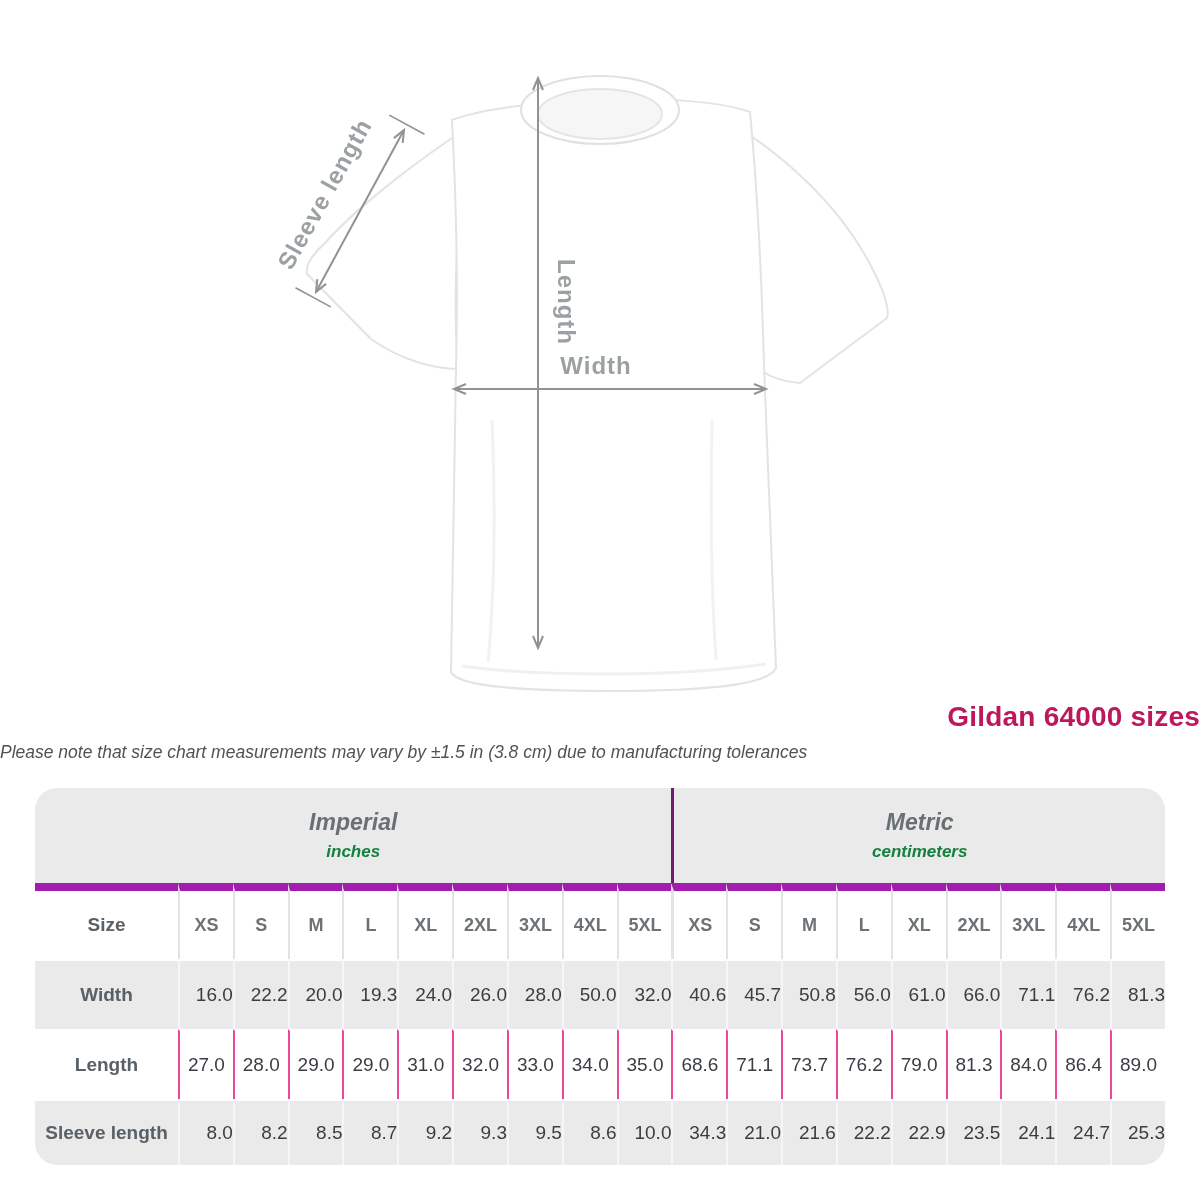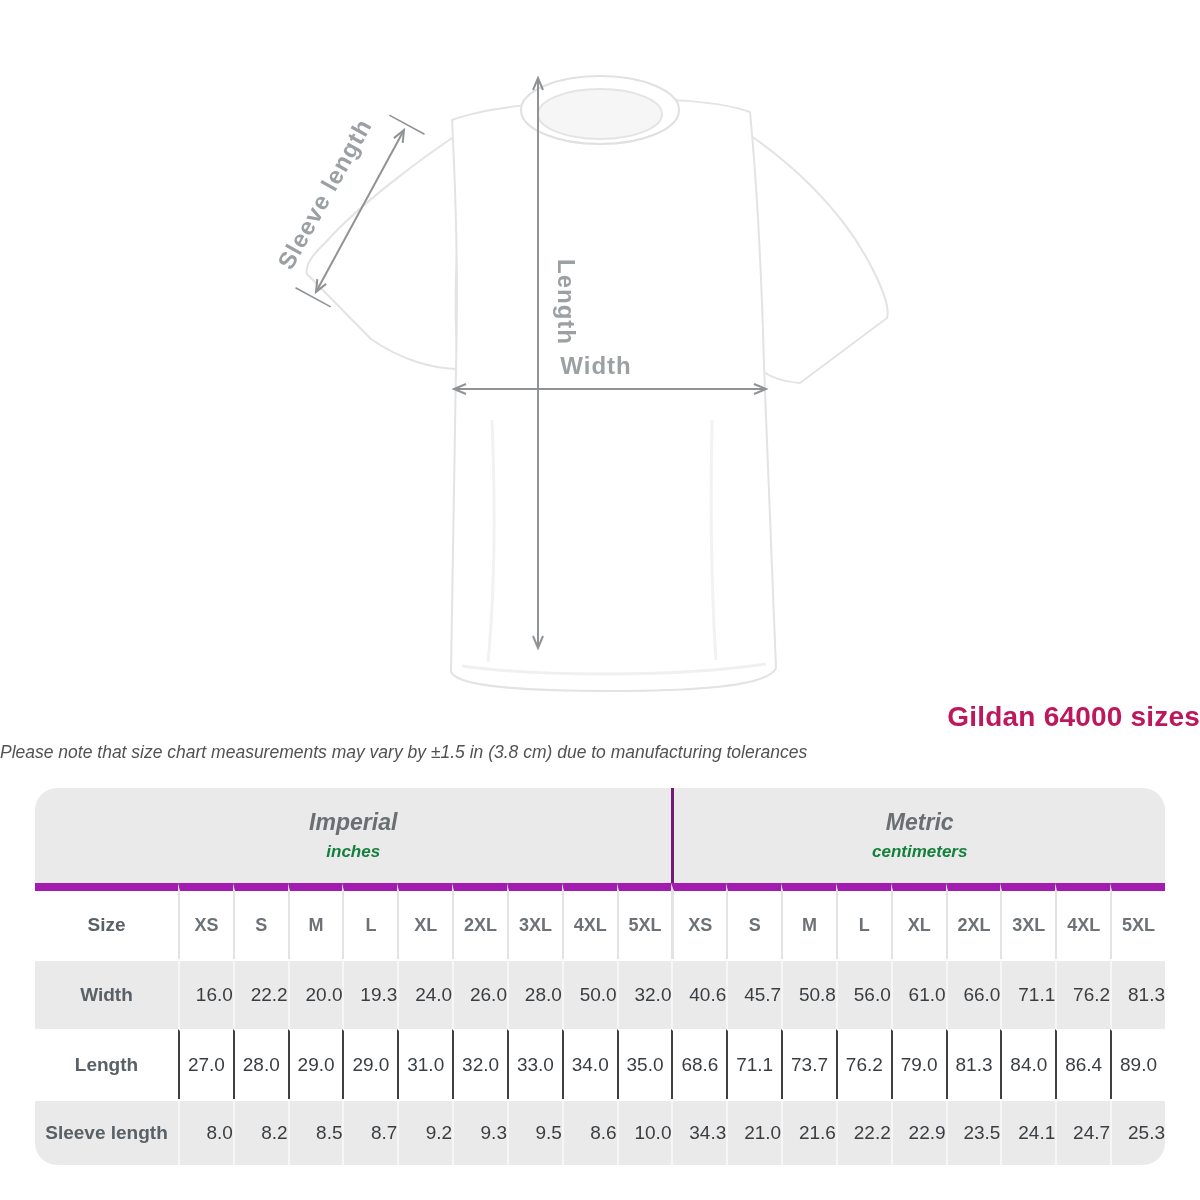--- a/index.html
+++ b/index.html
@@ -29,21 +29,21 @@
   .unit-name{font-size:23px;font-weight:700;font-style:italic;color:#696f73;}
   .unit-sub{font-size:17px;font-style:italic;color:#15803d;margin-top:6px;}
   .sizes-row th{height:68px;background:#ffffff;border-top:8px solid #a21caf;text-align:center;}
   .sizes-row th.size-cell{font-size:18px;font-weight:700;color:#6c7276;border-left:2px solid #e3e3e3;}
   .sizes-row th.group-start{border-left-width:3px;}
   .row-label{font-size:19px;font-weight:700;color:#596066;}
   tbody td{height:68px;border-top:2px solid #ffffff;font-size:19px;color:#3a3e42;}
   tbody tr.stripe td{background:#eaeaea;}
   tbody tr.plain td{background:#ffffff;}
   tbody tr:last-child td{height:64px;}
-  tbody tr.plain td.val{border-left:2px solid #404040;}
+  tbody tr.plain td.val{border-left:2px solid #ec4899;}
   tbody tr.stripe td.val{border-left:2px solid #f6f6f6;text-align:right;}
   tbody td.val.group-start{border-left-width:3px;}
   svg text.dim-label{
     font-family:"Liberation Sans","DejaVu Sans",sans-serif;
     font-size:24px;font-weight:700;fill:#9ba0a3;letter-spacing:1px;
   }
 </style>
 </head>
 <body>
 

